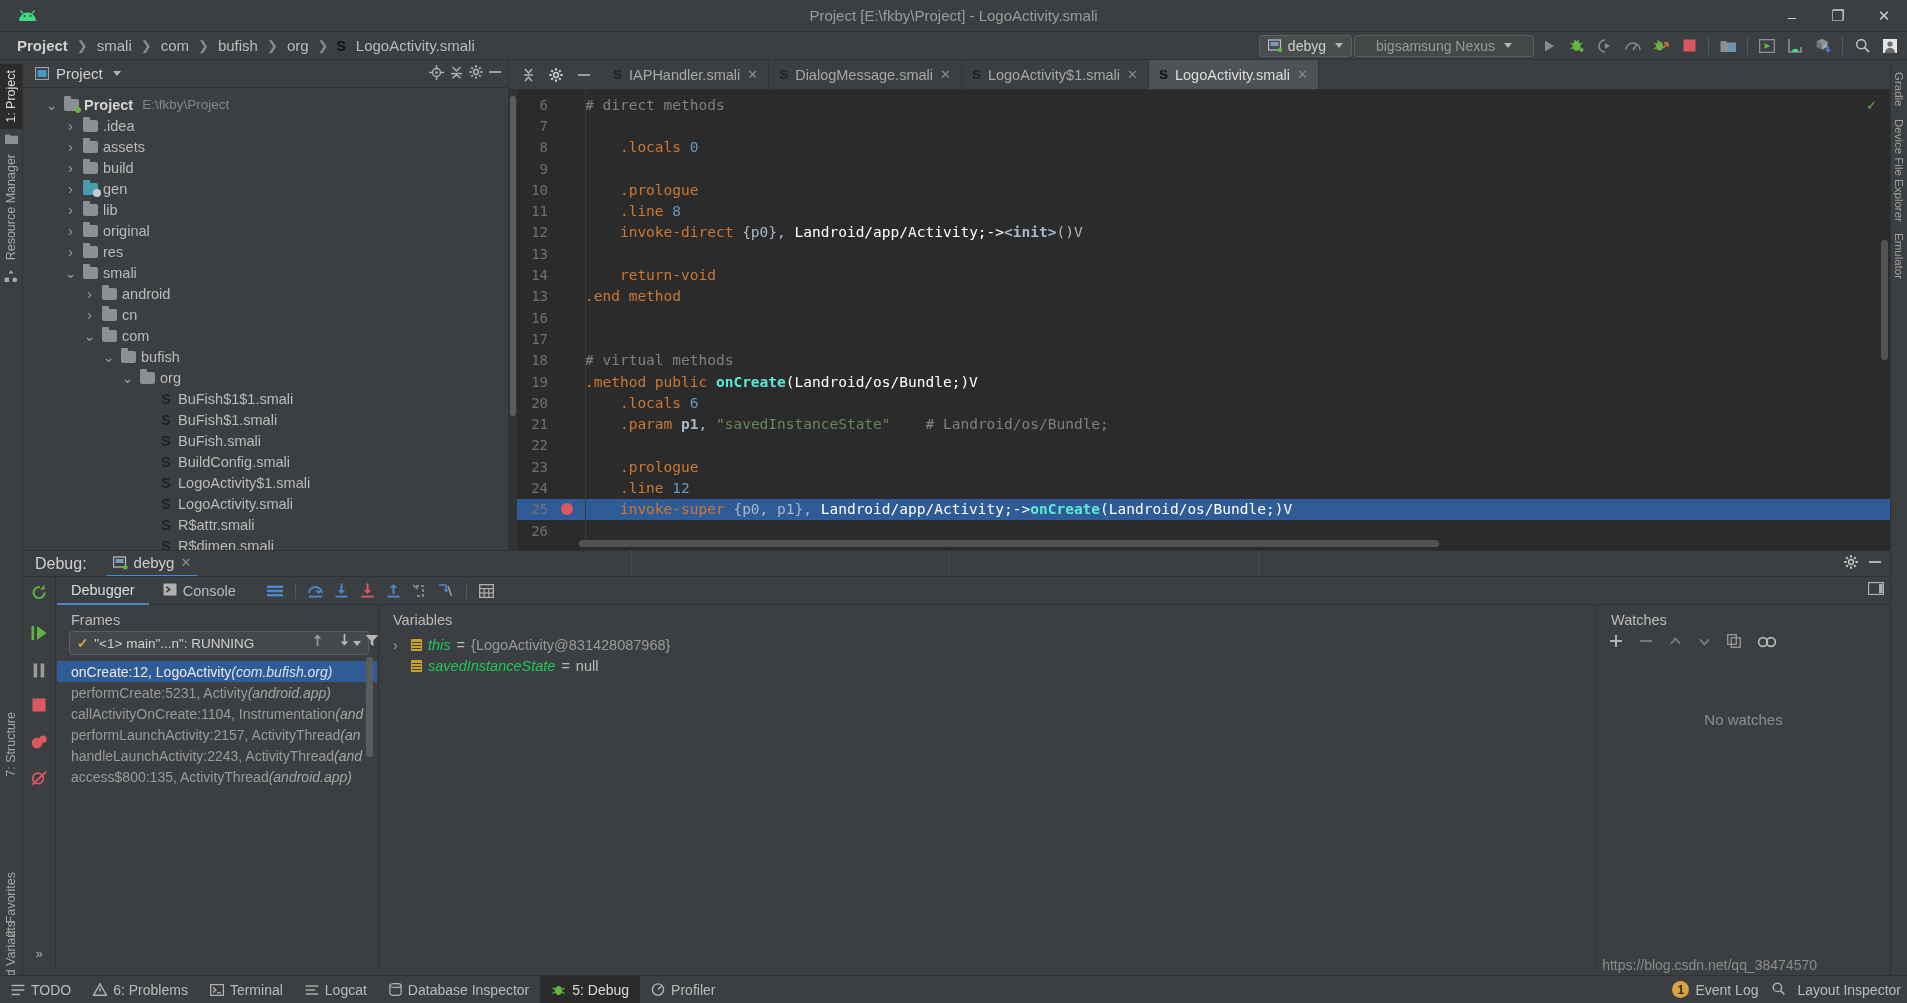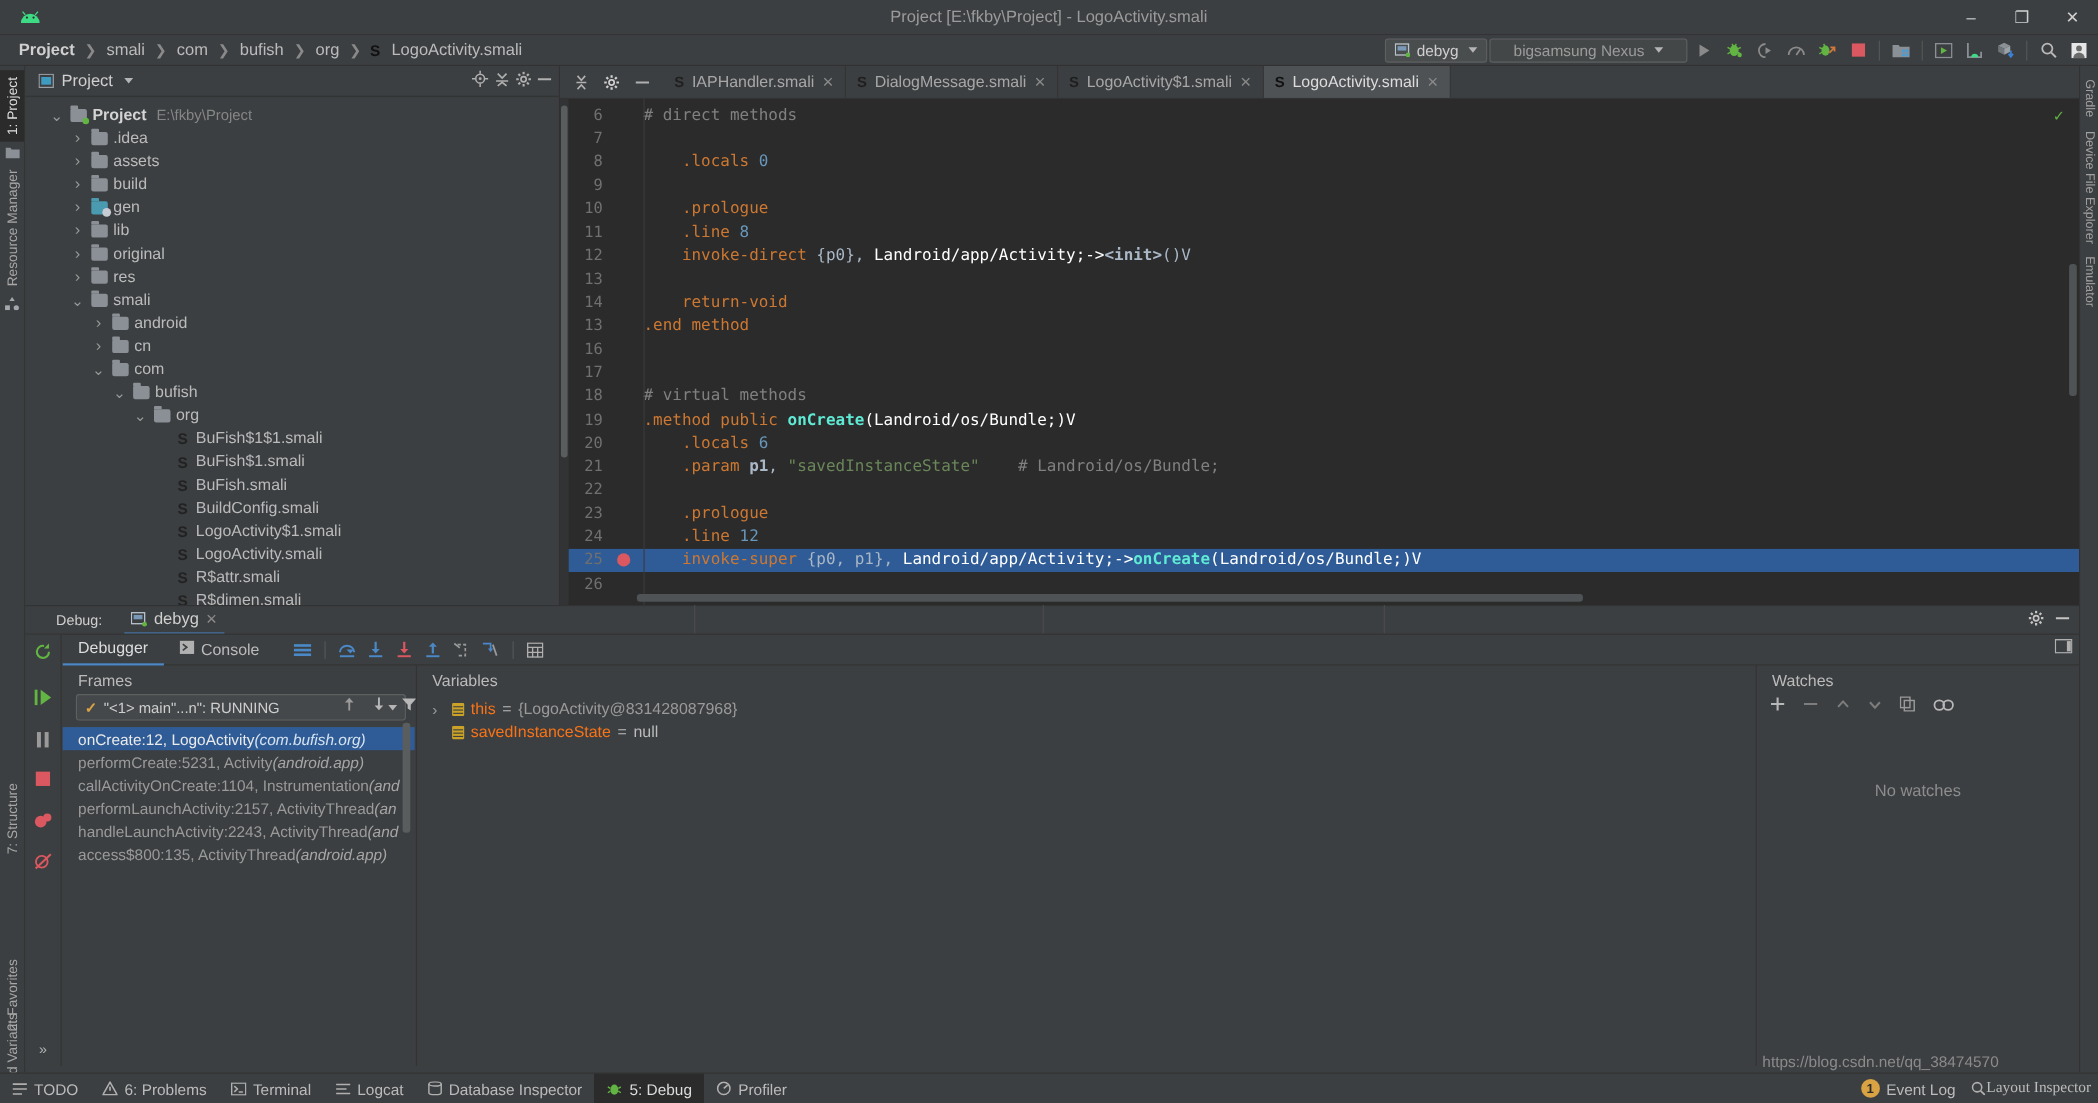--- a/index.html
+++ b/index.html
@@ -135,21 +135,21 @@
   .t-id{ color:#ffffff; }
   .t-str{ color:#6a8759; }
   .t-dft{ color:#a9b7c6; }
   .t-bold{ color:#a9b7c6; font-weight:bold; }
 
   
   .dbgheadbar{
     position:absolute; left:23px; top:550px; right:17px; height:26px; background:#3c3f41;
     display:flex; align-items:center; border-top:1px solid #323232;
   }
-  .dbg-label{ margin-left:28px; font-size:13px; color:#cfcfcf; }
+  .dbg-label{ margin-left:12px; font-size:16px; color:#cfcfcf; }
   .dbg-tab{ display:flex; align-items:center; gap:6px; margin-left:20px; font-size:15px;
     color:#cfcfcf; height:26px; border-bottom:2px solid #4a88c7; padding:0 6px; }
   .dbg-head-icons{ position:absolute; right:8px; display:flex; align-items:center; gap:10px; }
   .dbgsplit{ position:absolute; left:631px; top:550px; width:1px; height:26px; background:#4b4b4b;}
   .dbgsplit2{ position:absolute; left:948px; top:550px; width:1px; height:26px; background:#4b4b4b;}
   .dbgsplit3{ position:absolute; left:1258px; top:550px; width:1px; height:26px; background:#4b4b4b;}
 
   .dbgpanel{ position:absolute; left:23px; top:576px; right:17px; bottom:34px; background:#3c3f41;
     border-top:1px solid #323232; }
   .dbg-toolrail{ position:absolute; left:0; top:0; width:33px; bottom:0; background:#3c3f41;
@@ -174,21 +174,21 @@
   .framerow{ height:21px; display:flex; align-items:center; font-size:14px; padding-left:14px;
     color:#9a9a9a; white-space:nowrap; }
   .framerow.sel{ background:#2f5c96; color:#eaeaea; }
   .framerow i{ color:#a6a6a6; font-style:italic; }
   .framerow.sel i{ color:#d6e3f0; }
   .fr-scroll{ position:absolute; right:4px; top:52px; width:7px; height:100px; background:#5a5d5e;
     border-radius:3px; }
 
   .varrow{ height:21px; display:flex; align-items:center; font-size:14.5px; padding-left:14px;
     gap:6px; }
-  .varname{ color:#f97316; }
+  .varname{ color:#22c55e;font-style:italic; }
   .vareq{ color:#bbbbbb; }
   .varval{ color:#9a9a9a; }
   .varval.null{ color:#bbbbbb; }
   .expander{ width:12px; color:#9a9a9a; font-size:11px; }
   .varicon{ width:11px;height:12px;background:#c9a227; display:inline-block; border-radius:1px;
     position:relative; }
   .varicon:after{ content:""; position:absolute; left:1px; right:1px; top:3px; height:1px;
     background:#3c3f41; box-shadow:0 3px 0 #3c3f41, 0 6px 0 #3c3f41; }
 
   .watch-toolbar{ display:flex; align-items:center; gap:16px; height:28px; padding-left:12px; }
@@ -1047,21 +1047,21 @@
           <line x1="7" y1="6.5" x2="10.4" y2="3.4" stroke="#b0b0b0" stroke-width="1.5"></line>
         </svg>
       <span>Profiler</span>
     </div>
 
     <div class="sb-right">
       <div style="display:flex;align-items:center;gap:6px;">
         <span class="badge">1</span>
         <span style="font-size:14px;">Event Log</span>
       </div>
-      <div style="display:flex;align-items:center;gap:1px;font-family:Liberation Serif, serif;">
+      <div style="display:flex;gap:12px;">
         <svg width="13" height="13" viewBox="0 0 13 13">
             <circle cx="5.4" cy="5.4" r="4.2" fill="none" stroke="#b0b0b0" stroke-width="1.4"></circle>
             <line x1="8.6" y1="8.6" x2="12.4" y2="12.4" stroke="#b0b0b0" stroke-width="1.6"></line>
           </svg>
         <span style="font-size:14px;">Layout Inspector</span>
       </div>
     </div>
   </div>
 
 </div>

